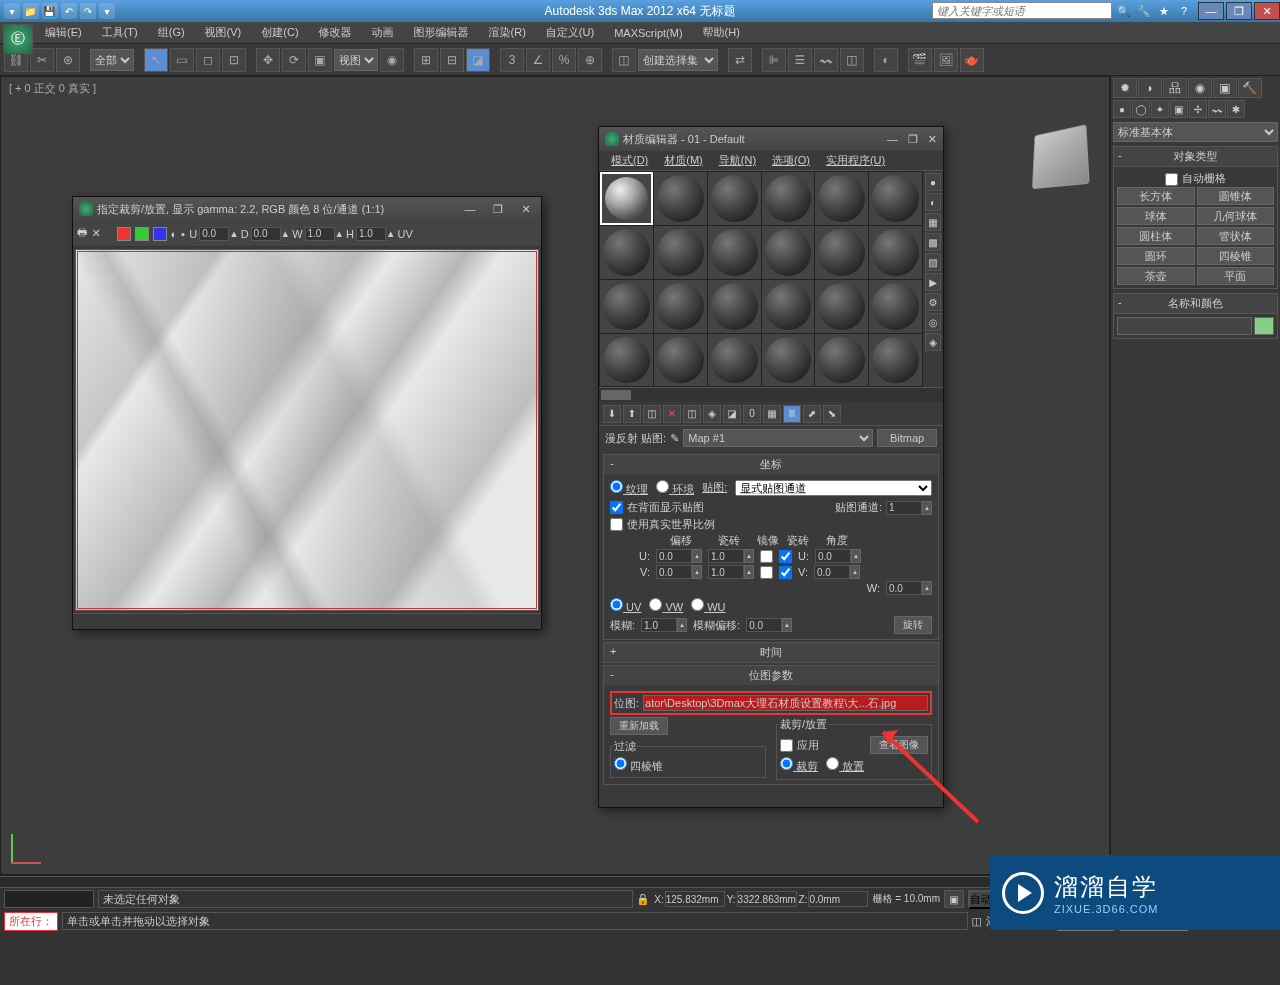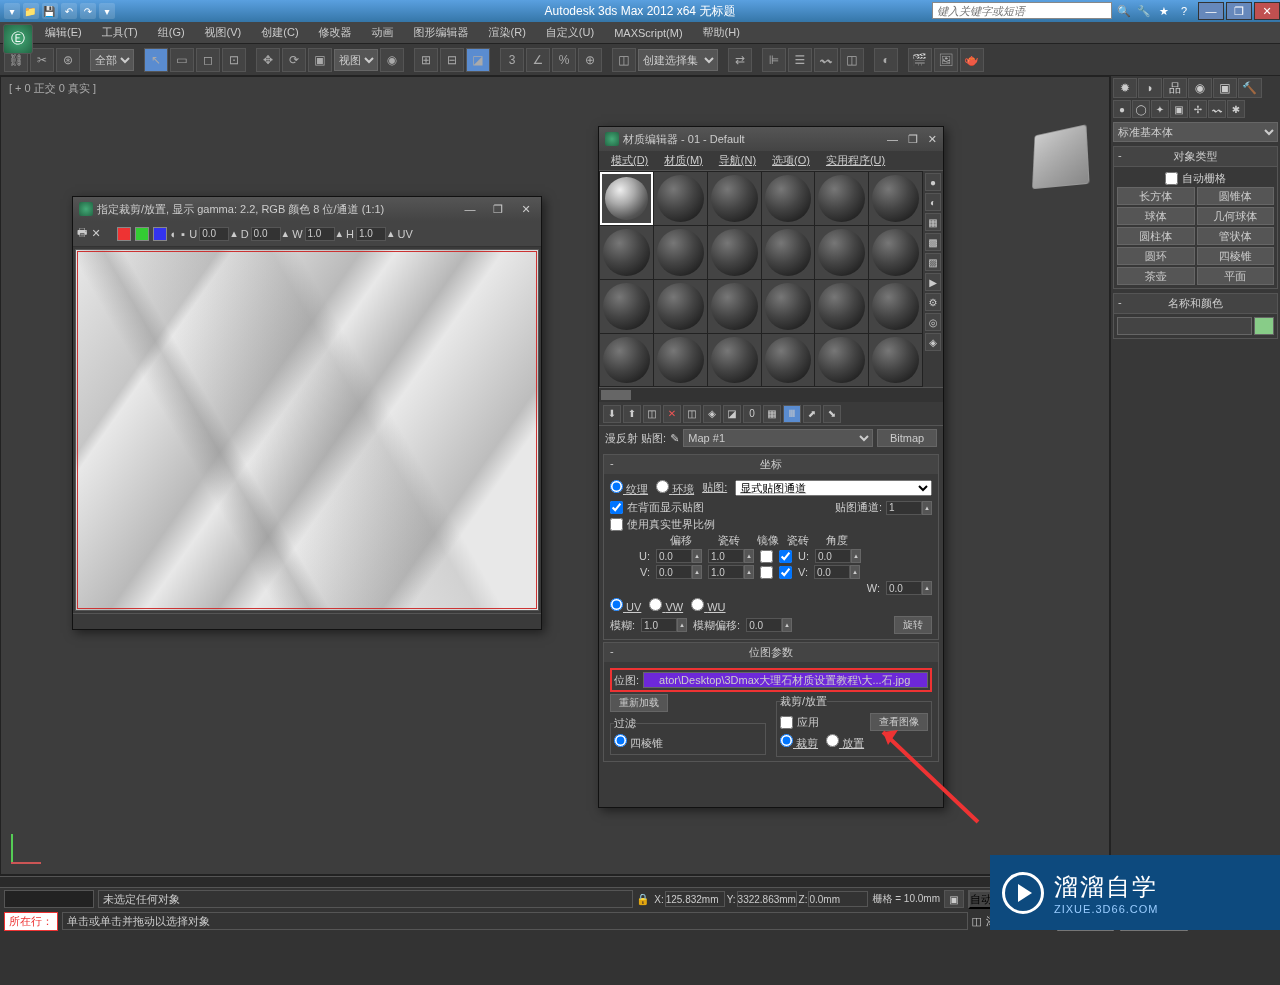--- a/index.html
+++ b/index.html
@@ -109,21 +109,21 @@
 .matwin .checkrow { display:flex; gap:4px; align-items:center; padding:1px 0; }
 .matwin .uvrow { display:flex; gap:6px; align-items:center; padding:1px 0; font-size:10px; justify-content:flex-start; }
 .matwin .uvrow .lbl { width:40px; text-align:right; }
 .matwin .uvhead { display:flex; gap:6px; font-size:10px; padding-left:50px; }
 .matwin .uvhead span { width:42px; text-align:center; }
 .matwin .spin2 { display:inline-flex; align-items:center; }
 .matwin .spin2 input { width:36px; height:14px; background:#333; border:1px solid #555; color:#ccc; font-size:10px; padding:0 2px; }
 .matwin .spinbtn { width:10px; height:14px; background:#555; border:1px solid #666; font-size:7px; display:flex; align-items:center; justify-content:center; }
 .matwin .redbox { border:2px solid #e33; padding:2px; margin:2px 0; }
 .matwin .bitmap-path { display:flex; align-items:center; gap:4px; font-size:10px; }
-.matwin .bitmap-path .pathbox { flex:1; height:16px; background:#6d28d9; border:1px solid #666; color:#ccc; padding:0 15px; display:flex; align-items:center; overflow:hidden; white-space:nowrap; }
+.matwin .bitmap-path .pathbox { flex:1; height:16px; background:#b91c1c; border:1px solid #666; color:#ccc; padding:0 1px; display:flex; align-items:center; overflow:hidden; white-space:nowrap; }
 .matwin .btnsm { height:18px; padding:0 8px; background:#555; border:1px solid #666; color:#ccc; font-size:10px; }
 
 
 .redarrow { position:absolute; left:878px; top:727px; width:110px; height:105px; z-index:30; pointer-events:none; }
 .redarrow svg { width:100%; height:100%; }
 
 
 .watermark { position:absolute; right:0; bottom:55px; width:290px; height:75px; background:#0d4a7e; display:flex; align-items:center; padding:0 12px; gap:10px; z-index:40; }
 .watermark .logo { width:42px; height:42px; border:3px solid #fff; border-radius:50%; display:flex; align-items:center; justify-content:center; }
 .watermark .logo::before { content:''; width:0; height:0; border-left:14px solid #fff; border-top:9px solid transparent; border-bottom:9px solid transparent; margin-left:4px; }
@@ -260,21 +260,21 @@
       <span>✦</span>
       <span>▣</span>
       <span>✢</span>
       <span>〰</span>
       <span>✱</span>
     </div>
     <select><option>标准基本体</option></select>
     <div class="rollout">
       <div class="rollout-header">对象类型</div>
       <div class="rollout-body">
-        <div class="checkrow" style="justify-content:center;">
+        <div class="checkrow" style="justify-content:center;align-items:flex-end;">
             <input type="checkbox" style="">
             <span>自动栅格</span>
           </div>
         <div class="btn-grid">
           <button>长方体</button>
           <button>圆锥体</button>
           <button>球体</button>
           <button>几何球体</button>
           <button>圆柱体</button>
           <button>管状体</button>
@@ -512,20 +512,23 @@
             <span>模糊偏移:</span>
             <div class="spin2">
               <input value="0.0" style="">
               <span class="spinbtn">▴</span>
             </div>
             <button class="btnsm" style="margin-left:auto">旋转</button>
           </div>
       </div>
     </div>
     <div class="rollout2">
+        <div class="roll-h plus">时间</div>
+      </div>
+    <div class="rollout2">
       <div class="roll-h">位图参数</div>
       <div class="roll-b">
         <div class="redbox">
           <div class="bitmap-path">
             <span>位图:</span>
             <div class="pathbox">ator\Desktop\3Dmax大理石材质设置教程\大...石.jpg</div>
           </div>
         </div>
         <div style="display:flex;gap:10px;">
           <div style="flex:1">

